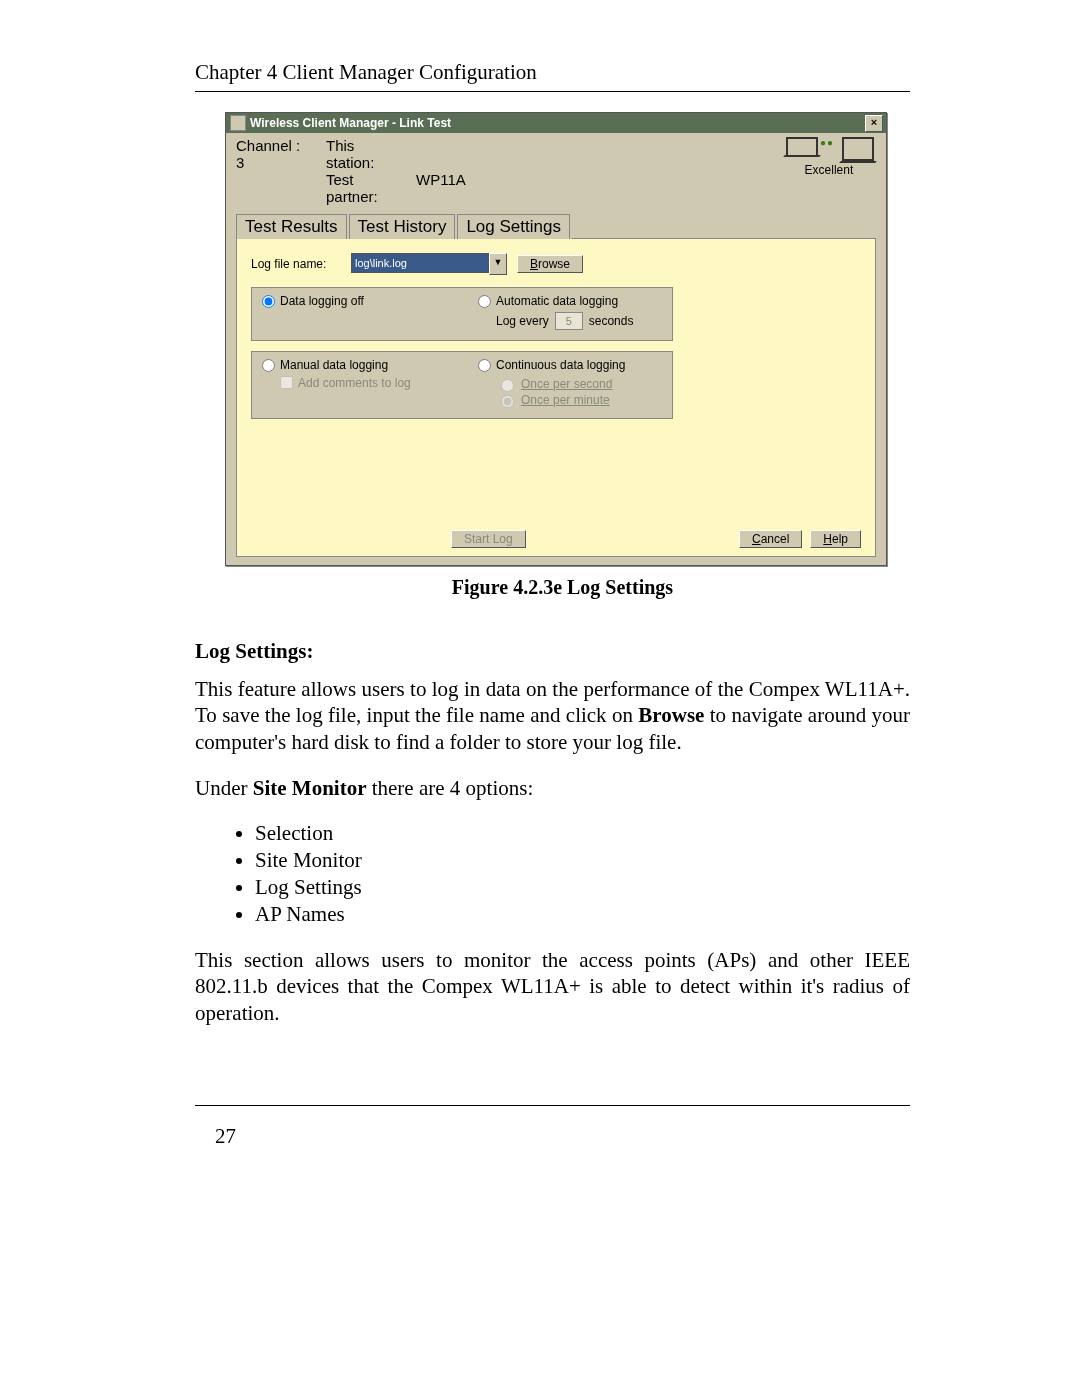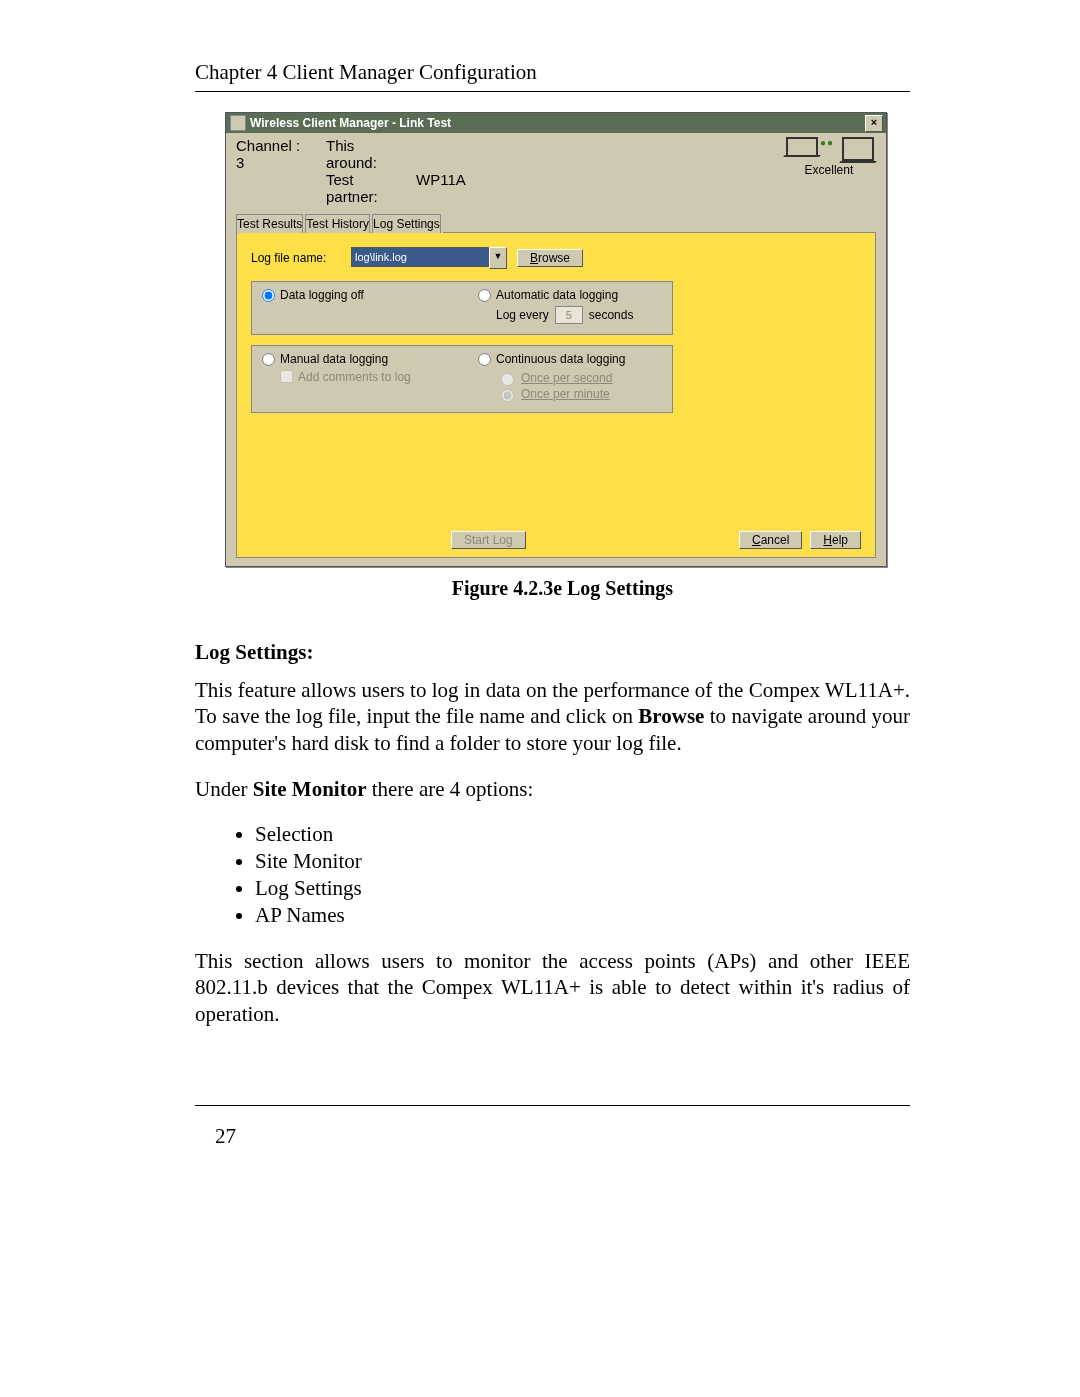--- a/index.html
+++ b/index.html
@@ -103,43 +103,43 @@
     content: ""; position: absolute; left: -4px; bottom: -4px; width: 36px; height: 2px;
     background: #333; transform: skewX(-40deg);
   }
   .status-label { font-size: 12px; margin-top: 2px; }
 
   
   .tabs { margin-top: 8px; display: flex; align-items: flex-end; }
   .tab {
     border: 1px solid #888;
     border-bottom: none;
-    padding: 2px 0;
-    font-size: 12px;
+    padding: 2px 8px;
+    font-size: 17px;
     background: #cfc9b2;
     margin-right: 2px;
     cursor: pointer;
   }
   .tab.active {
     background: #cfc9b2;
     position: relative; top: 1px;
     border-bottom: 1px solid #cfc9b2;
     font-weight: normal;
   }
   .tab-filler {
     flex: 1;
     border-bottom: 1px solid #888;
     height: 1px;
     align-self: flex-end;
   }
   .tab-panel {
     border: 1px solid #888;
     border-top: none;
-    background: #fde047;
-    padding: 14px 14px 10px 14px;
+    background: #fef9c3;
+    padding: 14px 14px 3px 14px;
     min-height: 300px;
     position: relative;
   }
   .filerow { display: flex; align-items: center; gap: 10px; margin-bottom: 12px; }
   .filerow .lbl { width: 90px; font-size: 12px; }
   .file-input-wrap { display: flex; }
   .file-input {
     width: 130px; height: 18px; border: 1px solid #555; background: #fff;
     font-size: 11px; padding: 0 3px; color: #fff; background: #3a5a8a;
   }
@@ -213,21 +213,21 @@
         <div class="close-btn">×</div>
       </div>
       <div class="dlg-body">
         <div class="info-row">
           <div class="info-left">
             <span>Channel :</span>
             <span>3</span>
           </div>
           <div class="info-mid">
             <div class="info-mid-row">
-              <span class="lbl">This around:</span>
+              <span class="lbl">This station:</span>
             </div>
             <div class="info-mid-row">
               <span class="lbl">Test partner:</span>
               <span>WP11A</span>
             </div>
           </div>
         </div>
         <div class="status-area">
           <div class="status-icons">
             <div style="display:flex;align-items:flex-start;">

